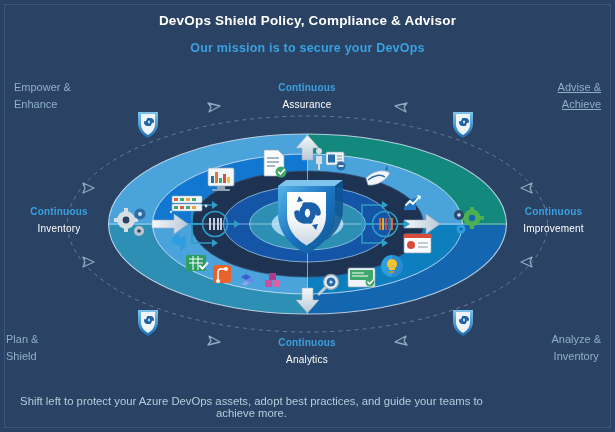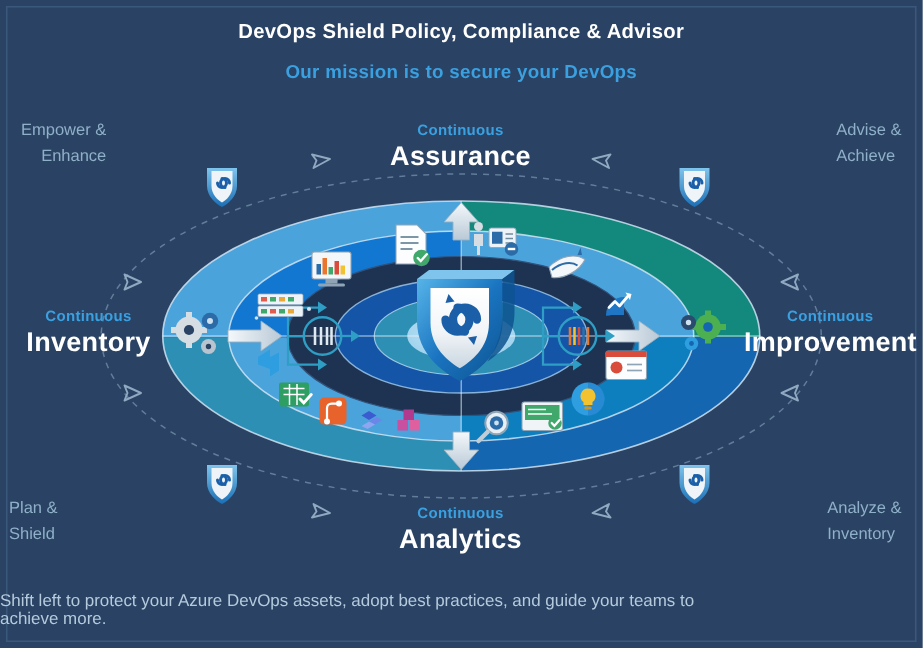--- a/index.html
+++ b/index.html
@@ -26,33 +26,33 @@
   
   #title{
     position:absolute;left:0;top:13px;width:615px;text-align:center;
     color:#ffffff;font-size:13.5px;font-weight:bold;letter-spacing:.2px;
   }
   #subtitle{
     position:absolute;left:0;top:41px;width:615px;text-align:center;
     color:#3aa0e0;font-size:12.5px;font-weight:bold;letter-spacing:.2px;
   }
   #footer{
-    position:absolute;left:0;bottom:13px;width:503px;text-align:left;
+    position:absolute;left:0;bottom:13px;width:503px;text-align:center;
     color:#b5cbdd;font-size:11.3px;
   }
   
   .corner{position:absolute;color:#8fb0c9;font-size:11px;line-height:17px;}
-  #c-tl{left:14px;top:79px;text-align:right;}
-  #c-tr{right:14px;top:79px;text-align:left;}
+  #c-tl{left:14px;top:79px;text-align:left;}
+  #c-tr{right:14px;top:79px;text-align:right;text-decoration:underline;}
   #c-bl{left:6px;top:331px;text-align:left;}
-  #c-br{right:14px;top:331px;text-align:left;margin-left:12px;}
+  #c-br{right:14px;top:331px;text-align:center;margin-left:12px;}
   
   .axis{position:absolute;text-align:center;line-height:17px;}
   .axis .l1{color:#3aa0e0;font-size:10px;font-weight:bold;letter-spacing:.2px;}
-  .axis .l2{color:#ffffff;font-size:18px;font-weight:bold;letter-spacing:.2px;}
+  .axis .l2{color:#ffffff;font-size:10px;font-weight:normal;letter-spacing:.2px;}
   #a-top{left:202px;top:79px;width:210px;}
   #a-bottom{left:202px;top:334px;width:210px;}
   #a-left{left:4px;top:203px;width:110px;}
   #a-right{right:4px;top:203px;width:115px;}
   #a-left .l1,#a-left .l2,#a-right .l1,#a-right .l2{display:block;}
   
   #stage{position:absolute;left:0;top:0;width:615px;height:432px;}
   .nosel{user-select:none;}
 </style>
 </head>

